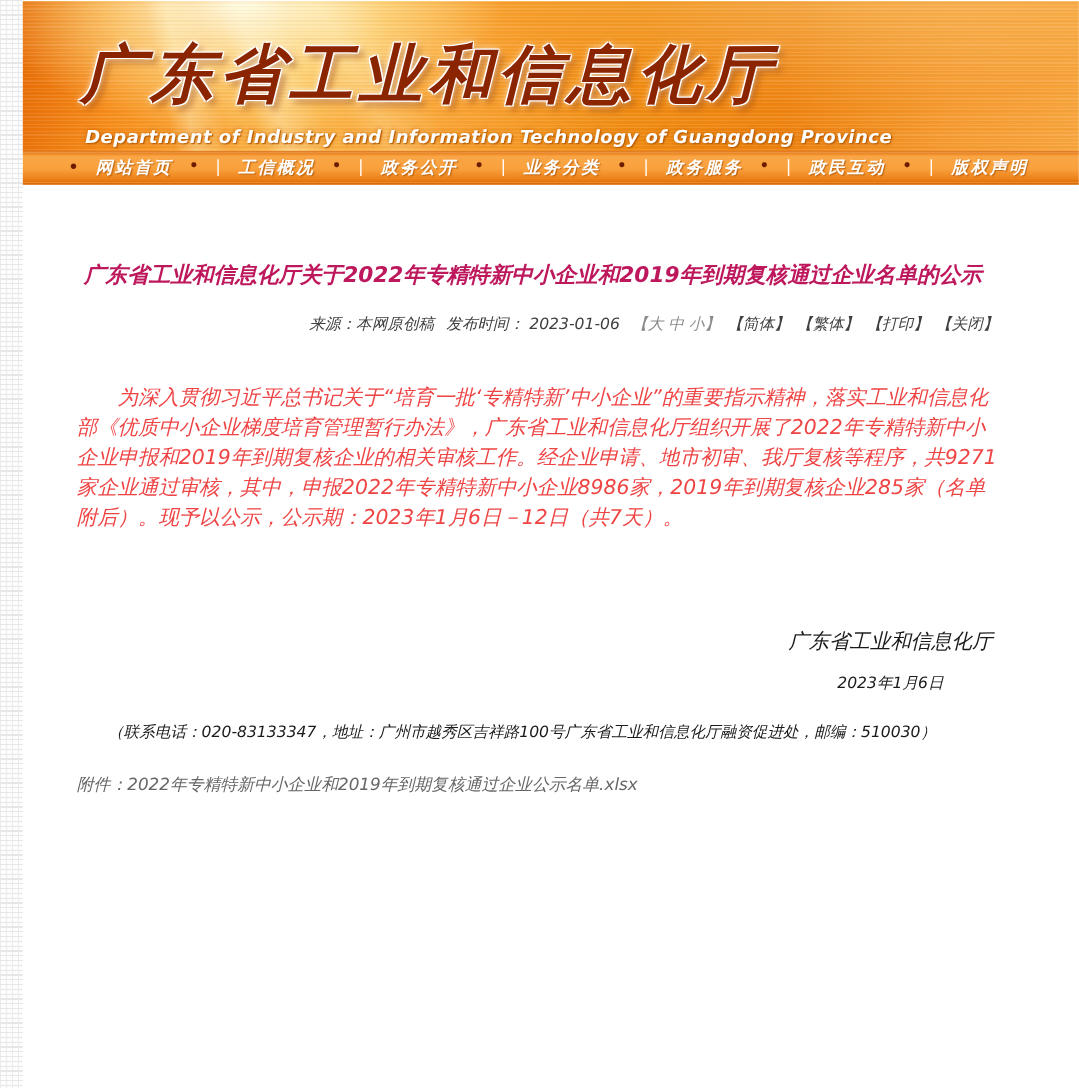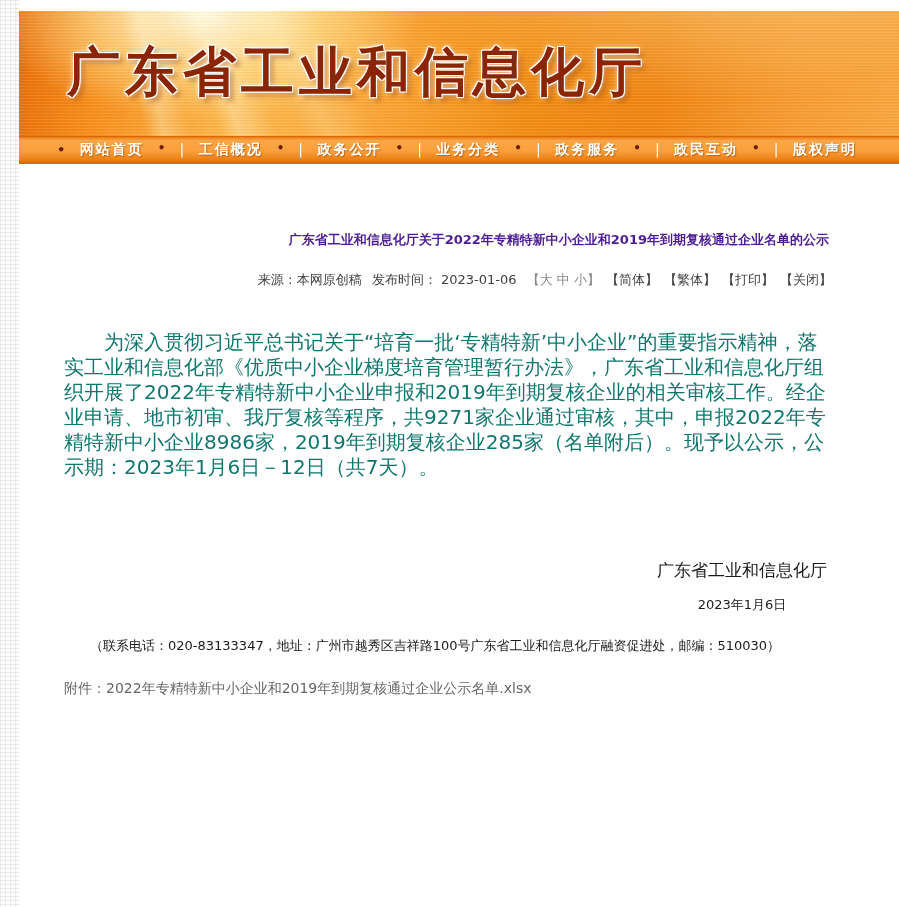--- a/index.html
+++ b/index.html
@@ -11,21 +11,21 @@
   }
   
   .bg-strip {
     position: absolute; left: 0; top: 0;
     width: 19px; height: 907px;
     background-color: #fdfdfd;
     background-image:
       repeating-linear-gradient(to bottom, #e7e7e7 0 1px, transparent 1px 4px),
       repeating-linear-gradient(to right, #ececec 0 1px, transparent 1px 5px);
   }
-  .main { position: absolute; left: 19px; top: 11px; width: 880px; height: 887px; background: #fff; }
+  .main { position: absolute; left: 19px; top: 1px; width: 880px; height: 887px; background: #fff; font-style: italic; }
 
   
   .banner {
     position: relative;
     height: 125px;
     overflow: hidden;
     background:
       radial-gradient(ellipse 300px 150px at 21% 0%, rgba(255,255,235,0.95), rgba(255,235,160,0.55) 40%, rgba(255,210,110,0) 72%),
       radial-gradient(ellipse 420px 180px at 78% -30%, rgba(255,225,150,0.55), rgba(255,210,120,0) 70%),
       linear-gradient(100deg, #e66a05 0%, #f68d1a 10%, #fbb84d 26%, #f9a637 40%, #f08c12 58%, #ee8310 72%, #f59b31 88%, #f7a53d 100%);
@@ -74,40 +74,40 @@
     color: #ffffff; text-decoration: none; cursor: pointer;
     letter-spacing: 2px;
     text-shadow: 1px 1px 1px rgba(160,75,0,0.65);
   }
   .nav-dot { color: #6e1c00; font-size: 12px; }
   .nav-sep { color: #ffffff; font-weight: normal; opacity: 0.95; }
 
   
   .content { padding: 60px 64px 0 45px; color: #1a1a1a; }
   .article-title {
-    text-align: right;
-    font-size: 13px; font-weight: bold; color: #4c1d95;
+    text-align: left;
+    font-size: 18px; font-weight: bold; color: #be185d;
     line-height: 31px;
     margin: 0 6px;
   }
   .meta {
     margin-top: 16px;
     text-align: right;
     font-size: 13px; color: #404040;
   }
   .meta span { margin: 0 3px; }
   .meta .meta-ctrl { cursor: pointer; }
   .meta .muted { color: #8a8a8a; }
 
   .body-text { margin-top: 30px; }
   .body-text p {
-    font-size: 20px; line-height: 25px;
+    font-size: 17px; line-height: 25px;
     text-indent: 2em;
     margin-bottom: 11px;
-    color: #0f766e;
+    color: #ef4444;
     margin-top: 41px;
   }
   .attachment-line {
     margin-top: 31px;
     font-size: 17px; line-height: 25px; text-indent: 2em;
   }
   .signature-wrap { margin-top: 78px; text-align: right; padding-right: 8px; }
   .signature-block { display: inline-block; text-align: center; }
   .signature-name { font-size: 17px; line-height: 25px; }
   .signature-date { font-size: 13px; line-height: 25px; margin-top: 9px; }
@@ -131,20 +131,21 @@
 </head>
 <body>
 
 <div class="bg-strip"></div>
 
 <div class="main">
 
   <div class="banner">
     <div class="banner-inner">
       <div class="banner-title">广东省工业和信息化厅</div>
+      <div class="banner-subtitle">Department of Industry and Information Technology of Guangdong Province</div>
     </div>
   </div>
 
   <div class="nav">
     <span class="nav-lead-dot">•</span>
 
   <span class="nav-group">
         <a class="nav-item">网站首页</a>
         <span class="nav-dot">•</span>
         <span class="nav-sep">|</span>

